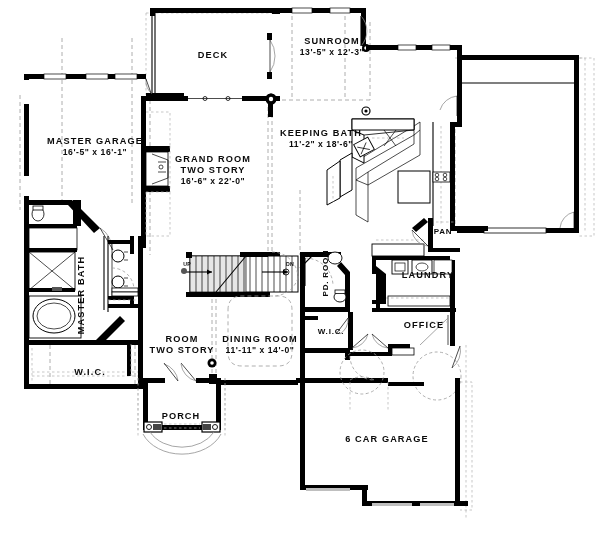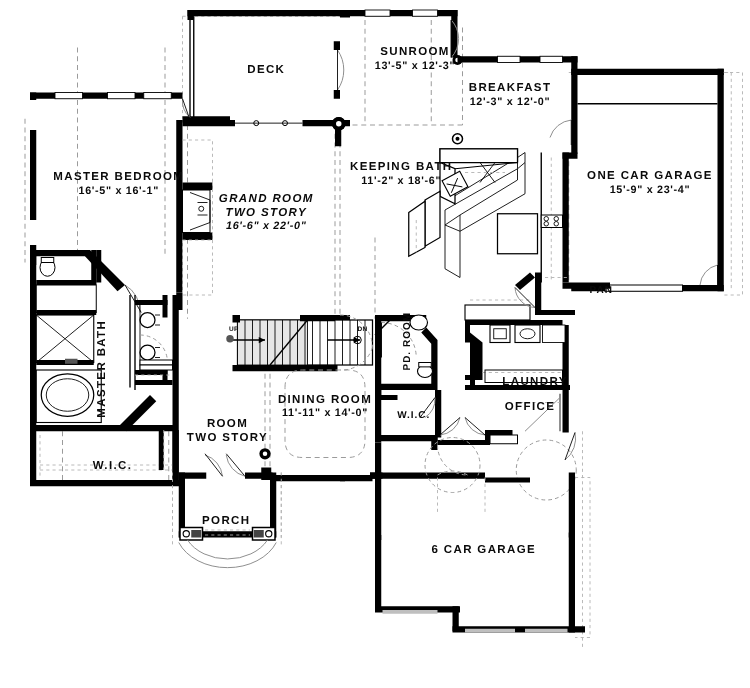--- a/index.html
+++ b/index.html
@@ -476,73 +476,65 @@
 
   <div class="lbl" style="left:213px;top:56px;">
     <span class="nm">DECK</span>
   </div>
 
   <div class="lbl" style="left:320px;top:47px;margin-left:12px;">
     <span class="nm">SUNROOM</span>
     <span class="dim">13'-5" x 12'-3"</span>
   </div>
 
-  <div class="lbl" style="left:408px;top:76px;">
-    <span class="nm">BREAKFAST</span>
-    <span class="dim">12'-3" x 12'-0"</span>
-  </div>
-
-  <div class="lbl" style="left:520px;top:146px;">
-    <span class="nm">ONE CAR GARAGE</span>
-    <span class="dim">15'-9" x 23'-4"</span>
-  </div>
+
 
   <div class="lbl" style="left:95px;top:147px;">
-    <span class="nm">MASTER BEDROOM</span>
+    <span class="nm">MASTER GARAGE</span>
     <span class="dim">16'-5" x 16'-1"</span>
   </div>
 
-  <div class="lbl" style="left:213px;top:170px;font-style:italic;">
+  <div class="lbl" style="left:213px;top:170px;">
     <span class="nm">GRAND ROOM</span>
     <span class="nm">TWO STORY</span>
     <span class="dim">16'-6" x 22'-0"</span>
   </div>
 
   <div class="lbl" style="left:321px;top:139px;">
     <span class="nm">KEEPING BATH</span>
     <span class="dim">11'-2" x 18'-6"</span>
   </div>
 
 
-  <div class="lbl sm" style="left:443px;top:232px;margin-left:38px;">
+  <div class="lbl sm" style="left:443px;top:232px;">
     <span class="nm">PAN</span>
   </div>
 
-  <div class="lbl" style="left:428px;top:306px;">
+  <div class="lbl" style="left:428px;top:276px;">
     <span class="nm">LAUNDRY</span>
   </div>
 
   <div class="lbl" style="left:424px;top:326px;">
     <span class="nm">OFFICE</span>
   </div>
 
   <div class="lbl vert" style="left:82px;top:295px;">
     <span class="nm">MASTER BATH</span>
   </div>
 
   <div class="lbl" style="left:90px;top:373px;">
     <span class="nm">W.I.C.</span>
   </div>
 
   <div class="lbl" style="left:182px;top:345px;">
     <span class="nm">ROOM</span>
     <span class="nm">TWO STORY</span>
   </div>
 
-  <div class="lbl" style="left:260px;top:325px;text-align:center;">
+  <div class="lbl" style="left:260px;top:345px;text-align:center;">
     <span class="nm">DINING ROOM</span>
     <span class="dim">11'-11" x 14'-0"</span>
   </div>
 
   <div class="lbl vert sm" style="left:326px;top:273px;">
     <span class="nm">PD. ROOM</span>
   </div>
 
   <div class="lbl sm" style="left:331px;top:332px;">
     <span class="nm">W.I.C.</span>

